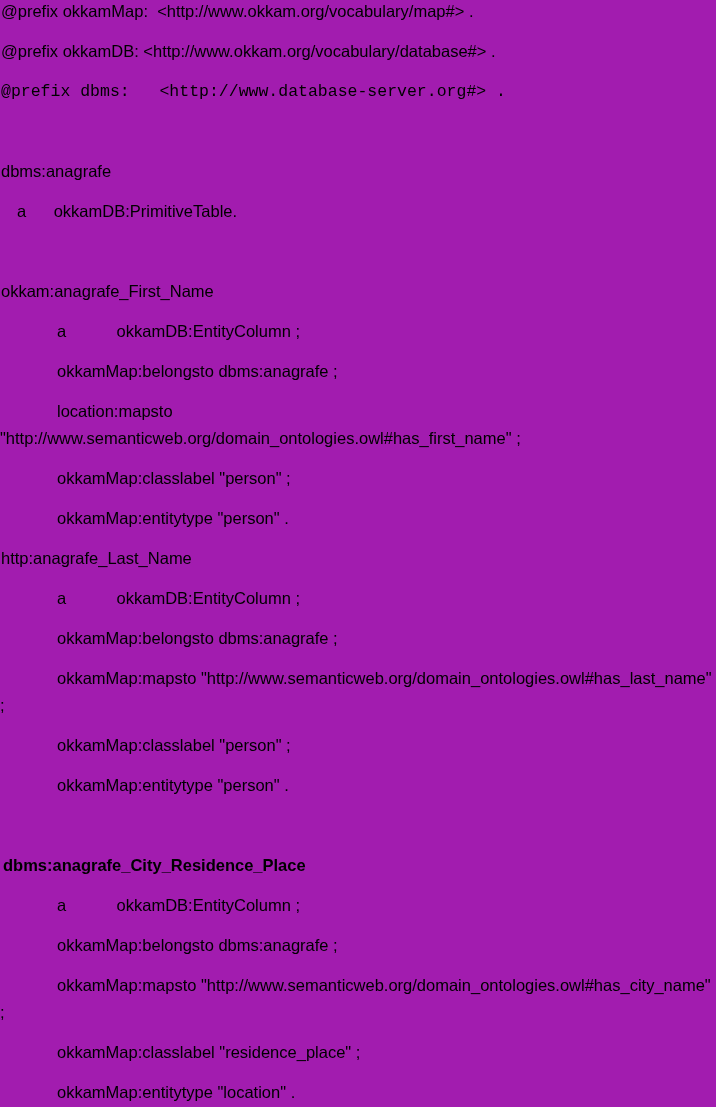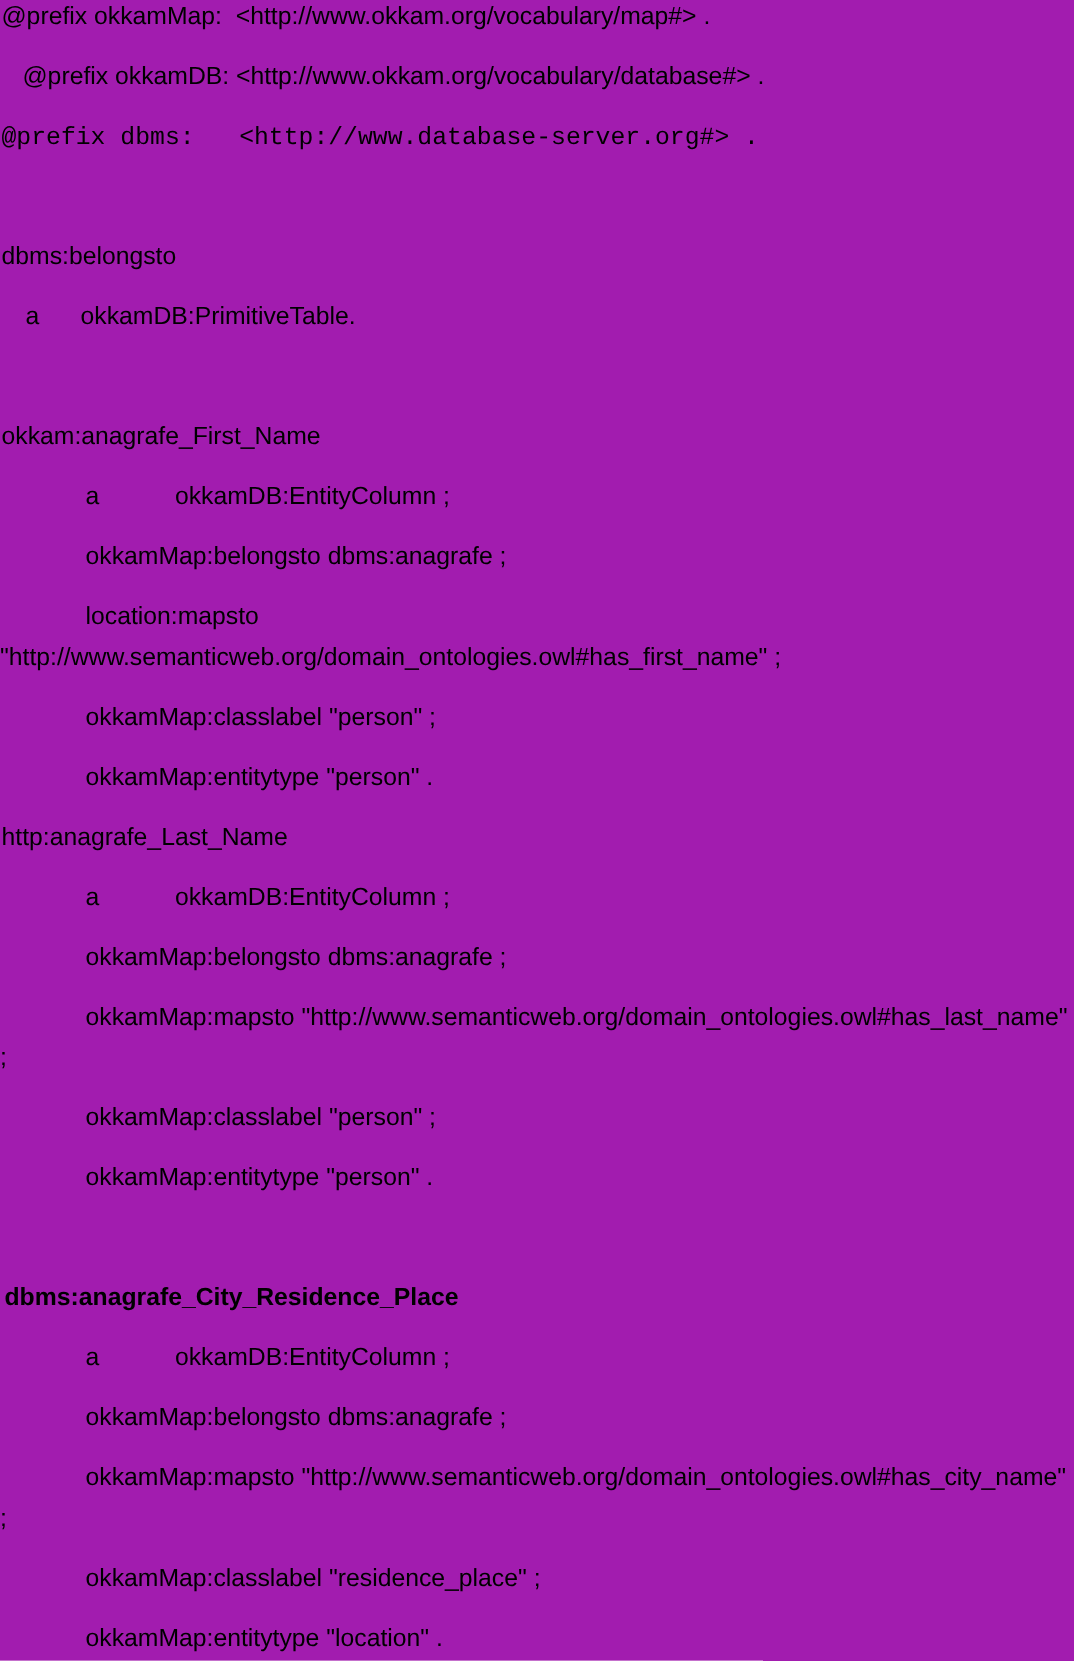--- a/index.html
+++ b/index.html
@@ -32,24 +32,24 @@
   .line.blank {
     height: 27px;
   }
 </style>
 </head>
 <body>
 
 <div class="page" style="background: #a21caf; color: rgb(0, 0, 0);">
   <div class="doc">
       <div class="line" style="padding-left: 1px;">@prefix okkamMap:  &lt;http://www.okkam.org/vocabulary/map#&gt; .</div>
-      <div class="line" style="padding-left: 15px;">@prefix okkamDB: &lt;http://www.okkam.org/vocabulary/database#&gt; .</div>
+      <div class="line" style="padding-left: 1px;">@prefix okkamDB: &lt;http://www.okkam.org/vocabulary/database#&gt; .</div>
       <div class="line" style="padding-left: 1px; font-family: Liberation Mono, monospace;">@prefix dbms:   &lt;http://www.database-server.org#&gt; .</div>
       <div class="line blank" style="padding-left: 0px;"></div>
-      <div class="line" style="padding-left: 1px;">dbms:belongsto</div>
+      <div class="line" style="padding-left: 1px;">dbms:anagrafe</div>
       <div class="line" style="padding-left: 17px;">a      okkamDB:PrimitiveTable.</div>
       <div class="line blank" style="padding-left: 0px;"></div>
       <div class="line" style="padding-left: 1px;">okkam:anagrafe_First_Name</div>
       <div class="line" style="padding-left: 57px;">a           okkamDB:EntityColumn ;</div>
       <div class="line" style="padding-left: 57px;">okkamMap:belongsto dbms:anagrafe ;</div>
       <div class="line" style="padding-left: 57px;">location:mapsto</div>
       <div class="line wrap" style="padding-left: 0px;">"http://www.semanticweb.org/domain_ontologies.owl#has_first_name" ;</div>
       <div class="line" style="padding-left: 57px;">okkamMap:classlabel "person" ;</div>
       <div class="line" style="padding-left: 57px;">okkamMap:entitytype "person" .</div>
       <div class="line" style="padding-left: 1px;">http:anagrafe_Last_Name</div>

